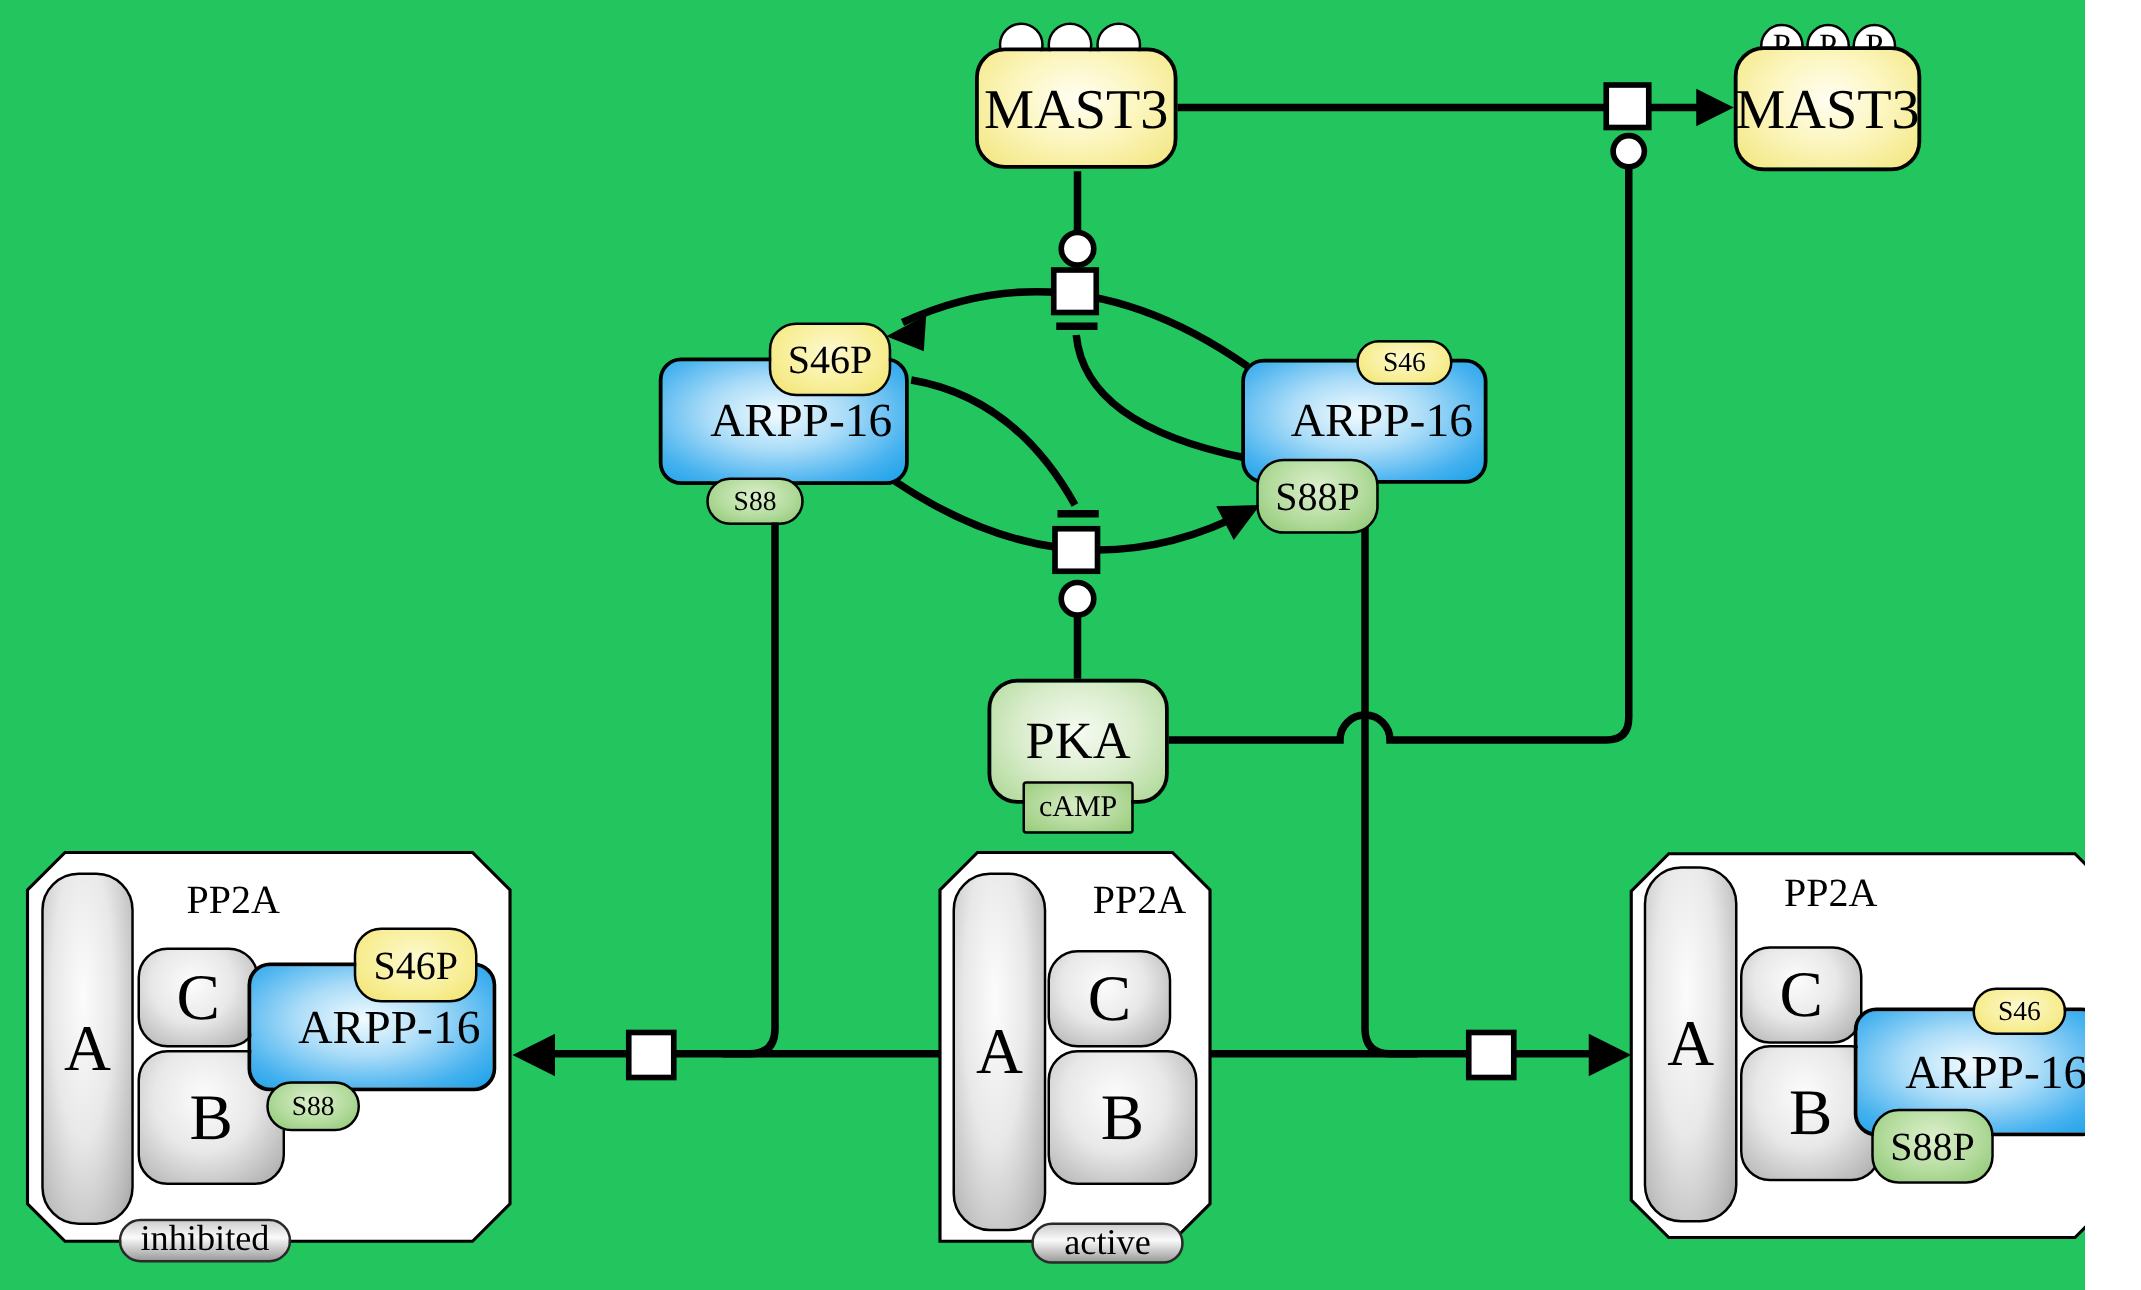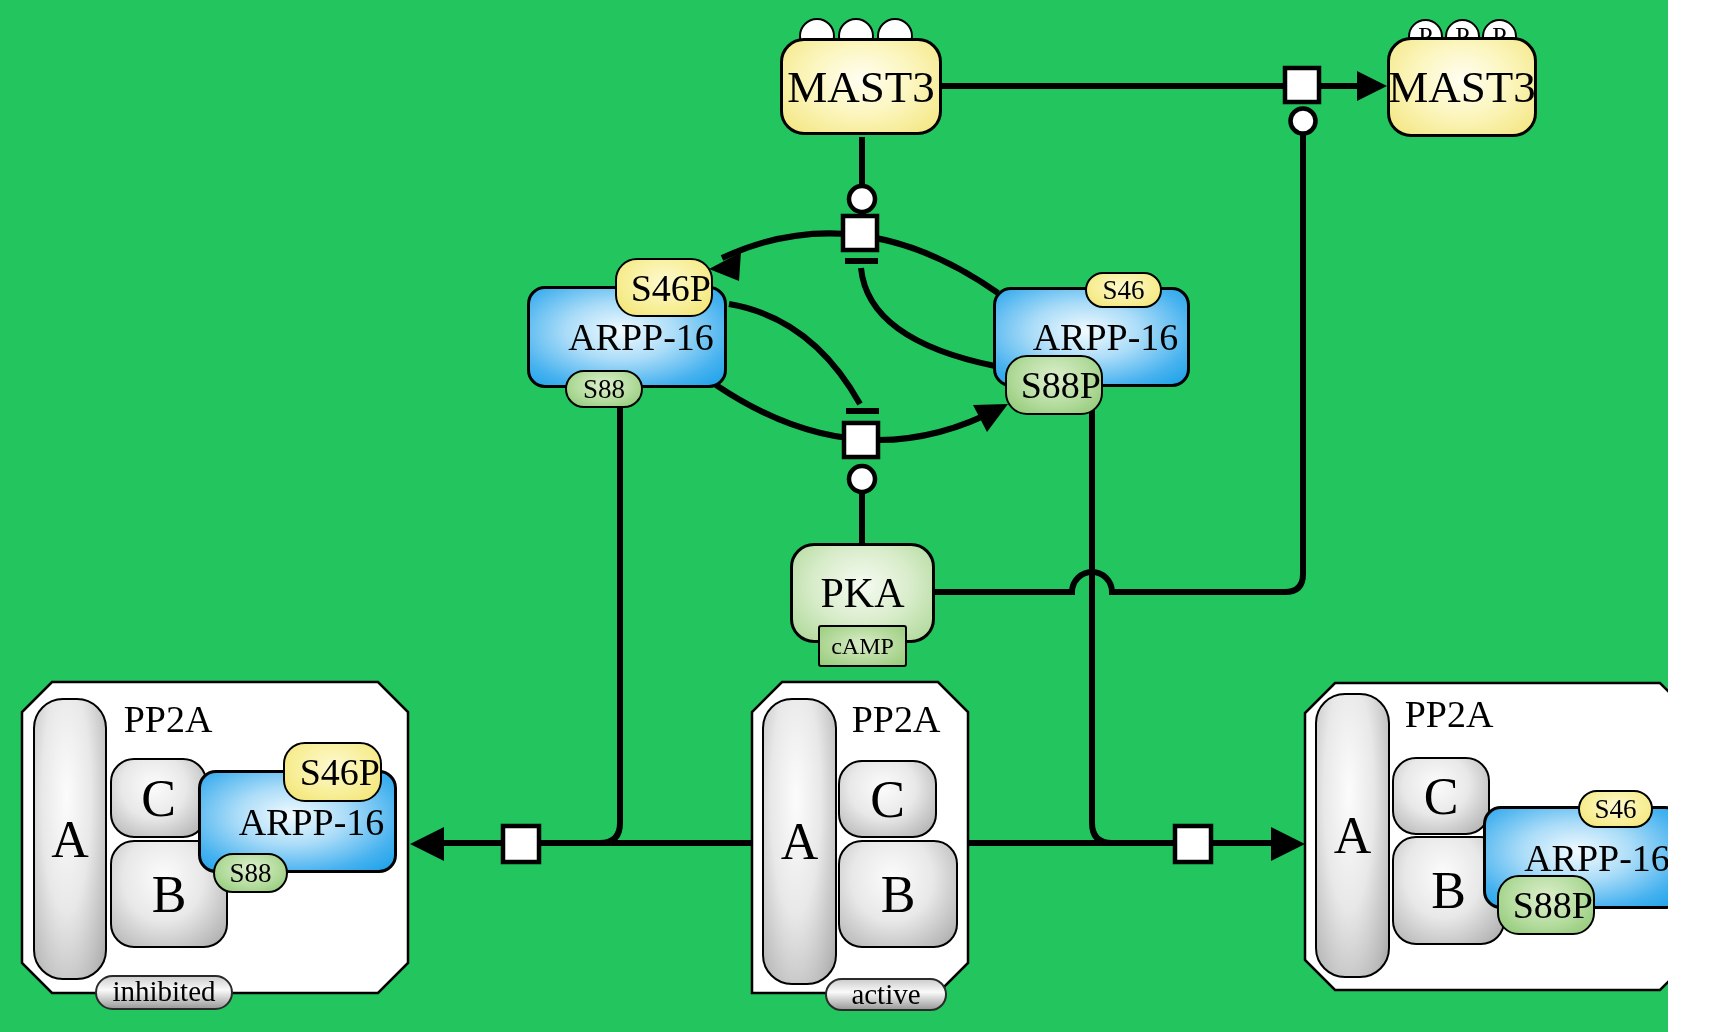--- a/index.html
+++ b/index.html
@@ -12,29 +12,29 @@
               border:3px solid #000;border-radius:24px;z-index:3;}
   .box-blue{background:radial-gradient(ellipse at 47% 44%, #f2fbff 0%, #aadcf8 38%, #47b2ef 75%, #18a0e8 100%);
             border:3px solid #000;border-radius:18px;z-index:3;padding-left:28px;}
   .box-green{background:radial-gradient(ellipse at 50% 42%, #f6fbf2 0%, #d8ecca 50%, #abd794 100%);
              border:3px solid #000;border-radius:24px;z-index:3;}
   .box-gray{background:radial-gradient(ellipse at 45% 35%, #fcfcfc 0%, #e8e8e8 45%, #b9b9b9 85%, #a2a2a2 100%);
             border:2.5px solid #000;border-radius:24px;z-index:2;}
   .badge-yellow{background:radial-gradient(ellipse at 50% 40%, #fdf9d0 0%, #f8ef9a 55%, #f2e370 100%);
                 border:2.5px solid #000;border-radius:22px;z-index:5;}
   .badge-green{background:radial-gradient(ellipse at 50% 38%, #ddefcd 0%, #b4dc9e 55%, #8cc671 100%);
-               border:2.5px solid #000;border-radius:22px;z-index:5;}
+               border:2.5px solid #000;border-radius:22px;z-index:5;margin-top:12px;}
   .camp{background:radial-gradient(ellipse at 50% 45%, #d9edc8 0%, #b1d898 60%, #96cc79 100%);
         border:2.5px solid #000;border-radius:3px;z-index:4;}
   .pcircle{background:#ffffff;border:2.5px solid #000;border-radius:50%;z-index:2;font-size:26px;}
   .pill{background:linear-gradient(180deg,#cfcfcf 0%,#fafafa 42%,#9c9c9c 100%);
         border:2.5px solid #2a2a2a;border-radius:999px;z-index:5;font-size:29px;}
-  .t-mast{font-size:45px;} .t-arpp{font-size:38px;} .t-badge-lg{font-size:38px;justify-content:flex-end;}
-  .t-badge-sm{font-size:27px;align-items:center;} .t-pka{font-size:42px;} .t-camp{font-size:24px;}
-  .t-pp2a{font-size:38px;z-index:3;} .t-sub{font-size:52px;}
+  .t-mast{font-size:45px;} .t-arpp{font-size:38px;} .t-badge-lg{font-size:32px;}
+  .t-badge-sm{font-size:22px;align-items:center;} .t-pka{font-size:42px;} .t-camp{font-size:24px;}
+  .t-pp2a{font-size:32px;z-index:3;justify-content:flex-end;} .t-sub{font-size:52px;}
   .arppc{z-index:4 !important;}
 </style>
 </head>
 <body>
 
 <div class="stage">
 
   <svg width="1713" height="1032" viewBox="0 0 1713 1032">
     <g fill="#ffffff" stroke="#000000" stroke-width="2.5">
       <polygon points="52,682 378,682 408,712 408,963 378,993 52,993 22,963 22,712"></polygon>

